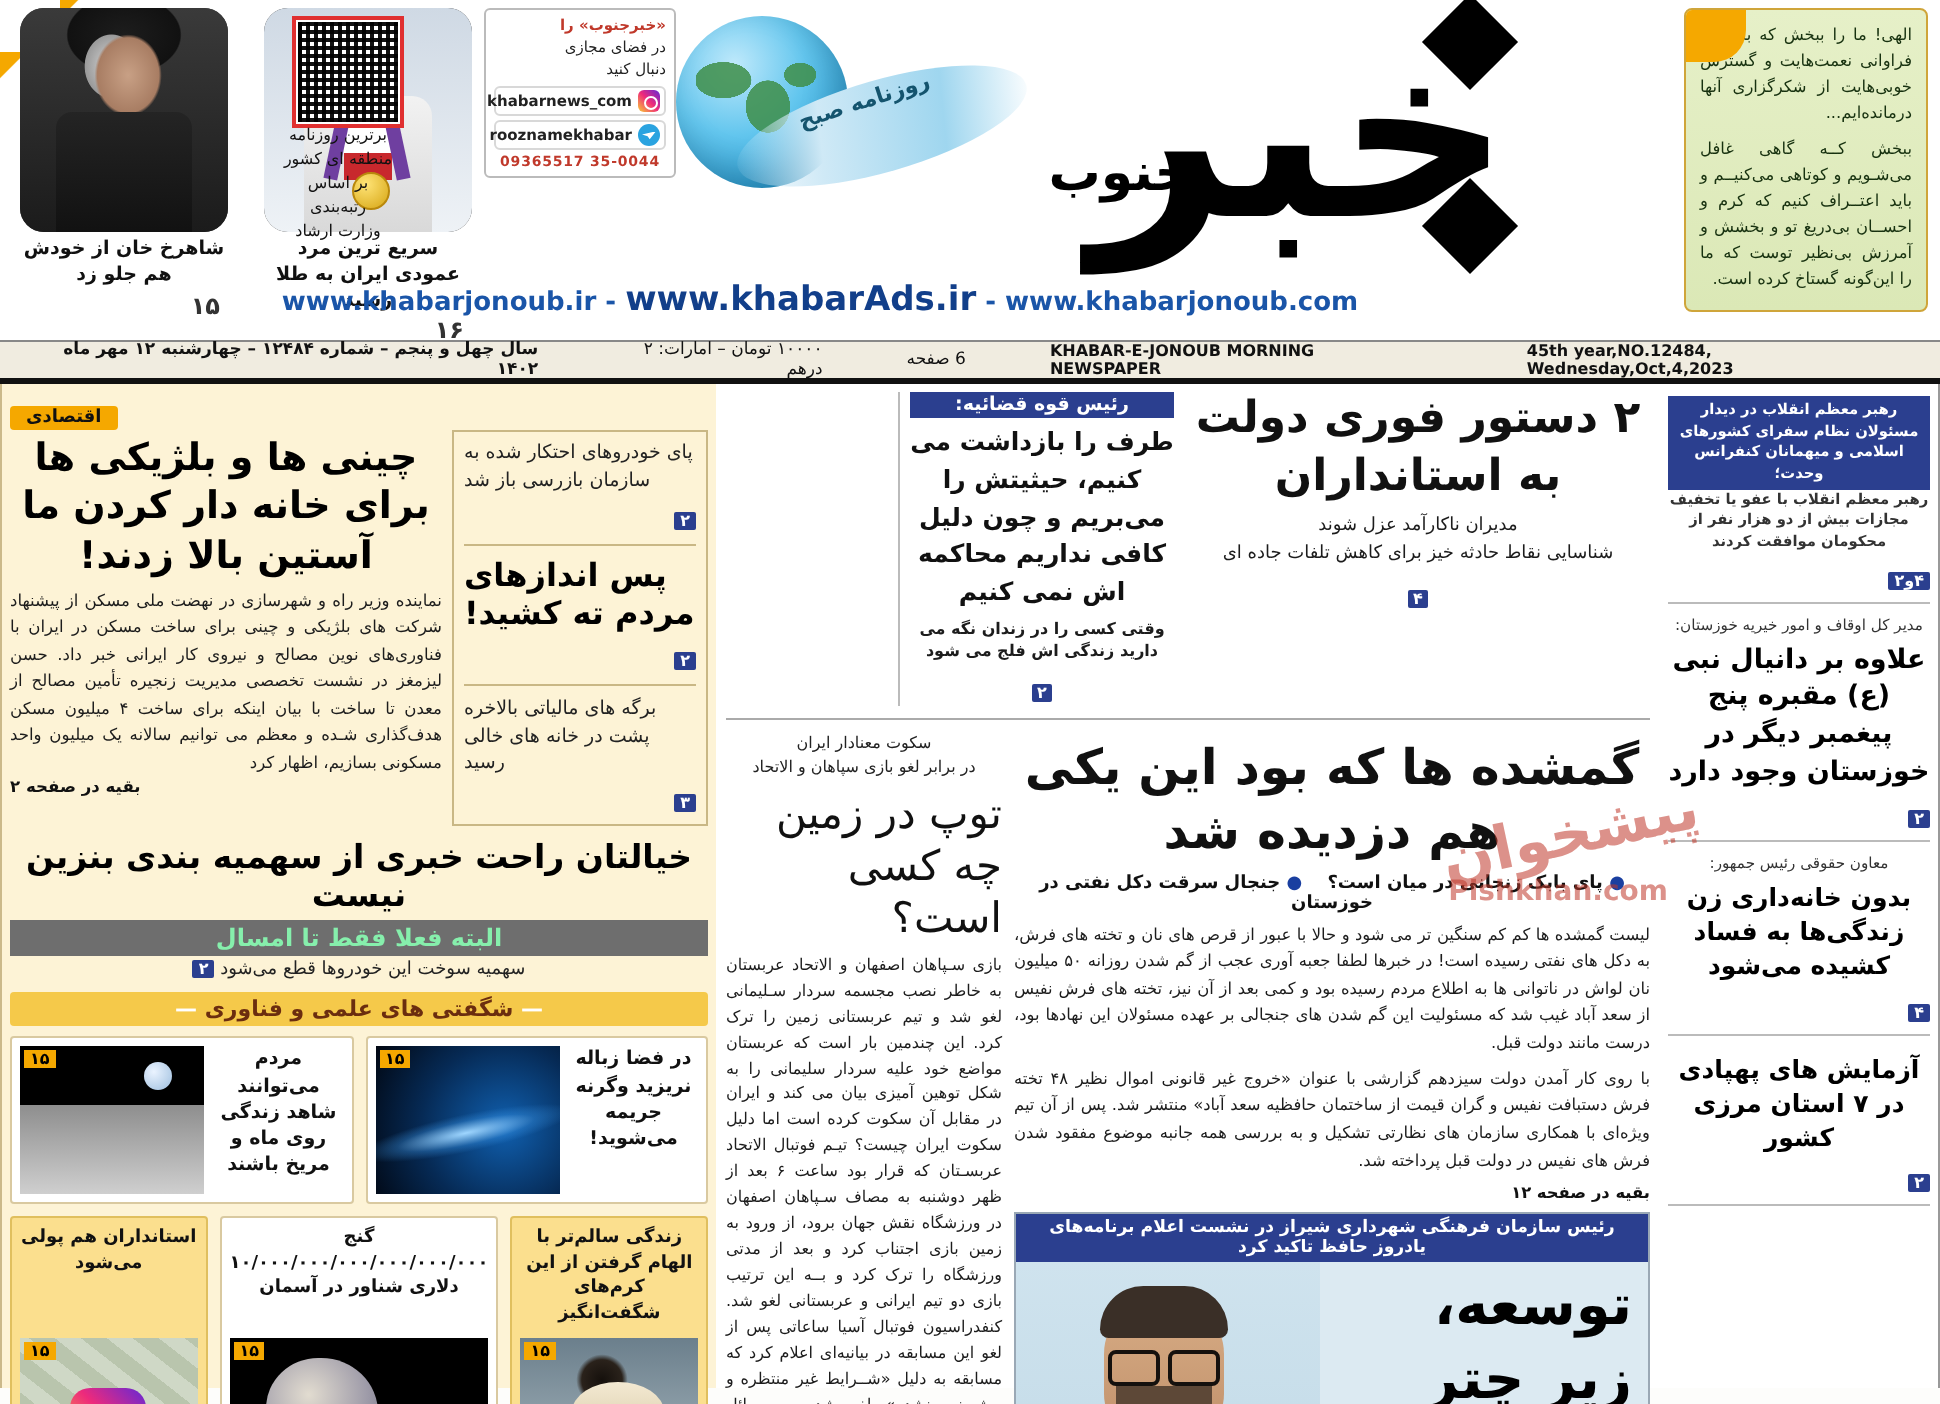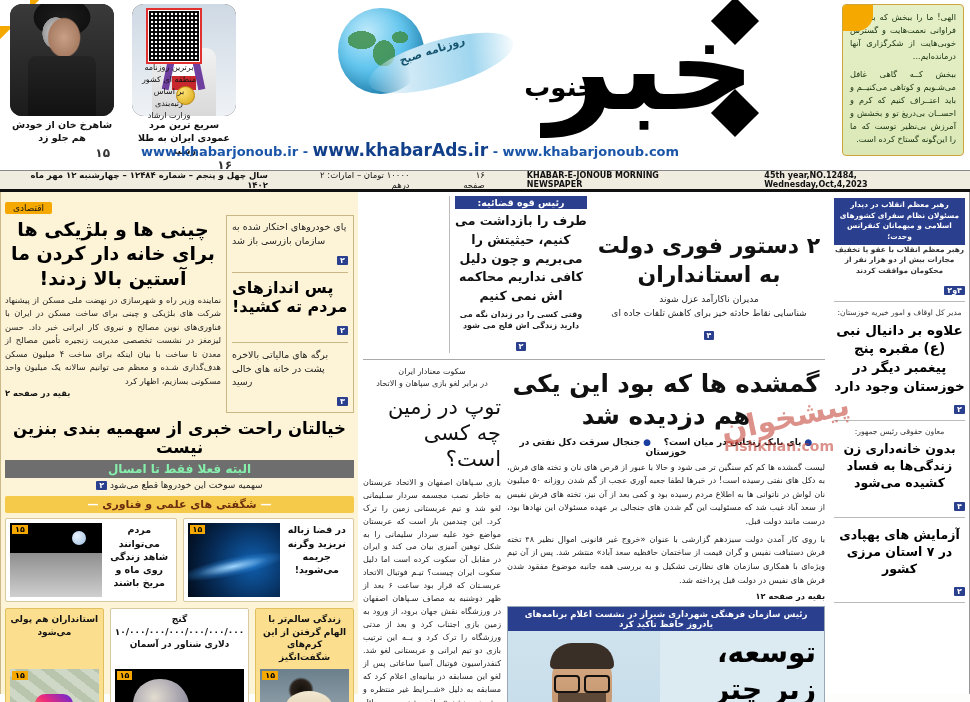--- a/index.html
+++ b/index.html
@@ -132,21 +132,21 @@
 
   
   .body{display:flex;height:502px;}
   .col{box-sizing:border-box;}
   .col-left{width:358px;background:#fdf3d6;border-left:1px solid #cbb98a;padding:4px;}
   .col-mid{width:472px;padding:4px 5px;background:#fff;}
   .col-right{width:140px;background:#fff;border-right:1px solid #999;padding:3px 4px;}
 
   
   .sec-tag{display:inline-block;background:#f5a800;color:#111;font-size:9px;
-     font-weight:normal;padding:1px 8px;border-radius:2px;}
+     font-weight:bold;padding:1px 8px;border-radius:2px;}
   .sec-bar{background:#f5c94a;text-align:center;font-size:11px;font-weight:bold;
      color:#6b2d0f;padding:2px 0;margin:6px 0 5px 0;border-radius:2px;}
   .sec-bar .dash{color:#fff;}
 
   
   .lead-wrap{display:flex;gap:5px;}
   .lead-main{flex:1;}
   .lead-main h1{margin:2px 0 4px 0;font-size:19px;line-height:1.28;text-align:center;
      font-weight:bold;color:#000;}
   .lead-main p{margin:0;font-size:8.3px;line-height:1.62;text-align:justify;color:#1c1c1c;}
@@ -199,21 +199,21 @@
   .sci-card.vert .im{width:100%;height:88px;}
   .sci-card.y{background:#fbdf8e;border-color:#e0bf5e;}
 
   
   .mid-top{display:flex;gap:6px;align-items:stretch;}
   .judic{width:138px;border-left:1px solid #bbb;padding-left:5px;box-sizing:border-box;}
   .judic .hdr{background:#2b3f8f;color:#fff;font-size:9.5px;font-weight:bold;
      text-align:center;padding:1px 0;}
   .judic h3{margin:3px 0;font-size:12.5px;line-height:1.5;text-align:center;font-weight:bold;}
   .judic .sub{font-size:8px;line-height:1.45;text-align:center;color:#1c1c1c;font-weight:bold;}
-  .gov{width:232px;margin-top:36px;}
+  .gov{width:232px;}
   .gov h2{margin:0 0 4px 0;font-size:22px;line-height:1.3;text-align:center;font-weight:bold;}
   .gov .bul{font-size:9px;line-height:1.5;text-align:center;color:#1c1c1c;}
   .hr-thin{border:0;border-top:1px solid #aaa;margin:6px 0;}
 
   .steal h1{margin:2px 0 5px 0;font-size:24.5px;line-height:1.3;text-align:center;font-weight:bold;}
   .steal .kick{font-size:9px;text-align:center;margin-bottom:4px;color:#111;font-weight:bold;}
   .steal .kick i{color:#1a3fa0;font-style:normal;}
   .steal p{margin:0 0 4px 0;font-size:8.2px;line-height:1.66;text-align:justify;color:#1c1c1c;}
 
   .wm{position:absolute;pointer-events:none;opacity:.55;}
@@ -282,20 +282,36 @@
           <div class="head"></div>
             <div class="hair"></div>
             <div class="medal"></div>
         </div>
       </div>
       <div class="cap">سریع ترین مرد عمودی ایران
 به طلا رسید</div>
       <div class="pg">۱۶</div>
     </div>
 
+    <div class="social">
+      <div class="s-top">
+        <b>«خبرجنوب» را</b><br>
+        <span>در فضای مجازی</span><br>
+        <span>دنبال کنید</span>
+      </div>
+      <div class="chip">
+        <i class="ig-ic"></i>
+        <span class="t">khabarnews_com</span>
+      </div>
+      <div class="chip">
+        <i class="tg-ic"></i>
+        <span class="t">rooznamekhabar</span>
+      </div>
+      <div class="phone">09365517 35-0044</div>
+    </div>
 
     <div class="globe"></div>
     <div class="swoosh"></div>
     <div class="swoosh-txt">روزنامه صبح</div>
     <div class="dia" id="dia-top"></div>
     <div class="dia" id="dia-bot"></div>
     <div class="logo-word">
       <span class="kh">خبر</span>
     </div>
     <div class="logo-jonoub">جنوب</div>
@@ -320,21 +336,21 @@
     <div class="prayer">
       <div class="tab"></div>
       <p>الهی! ما را ببخش که با وجود فراوانی نعمت‌هایت و گسترش خوبی‌هایت از شکرگزاری آنها درمانده‌ایم...</p>
       <p>ببخش کــه گاهی غافل می‌شـویم و کوتاهی می‌کنیــم و باید اعتــراف کنیم که کرم و احســان بی‌دریغ تو و بخشش و آمرزش بی‌نظیر توست که ما را این‌گونه گستاخ کرده است.</p>
     </div>
   </div>
 
   <div class="infobar">
     <div class="ib-en">45th year,NO.12484, Wednesday,Oct,4,2023</div>
     <div class="ib-en" style="margin-right:32px">KHABAR-E-JONOUB MORNING NEWSPAPER</div>
-    <div style="margin-right:26px">۱۶ صفحه</div>
+    <div style="margin-right:26px">6 صفحه</div>
     <div style="margin-right:26px">۱۰۰۰۰ تومان – امارات: ۲ درهم</div>
     <div class="ib-sp"></div>
     <div style="font-weight:bold">سال چهل و پنجم – شماره ۱۲۴۸۴ – چهارشنبه ۱۲ مهر ماه ۱۴۰۲</div>
   </div>
 
   <div class="body">
 
     <div class="col col-right">
       <div class="ri">
         <div style="background:#2b3f8f;color:#fff;font-size:7.4px;font-weight:bold;text-align:center;padding:2px 3px;line-height:1.45">رهبر معظم انقلاب در دیدار مسئولان نظام سفرای کشورهای اسلامی و میهمانان کنفرانس وحدت؛</div>

